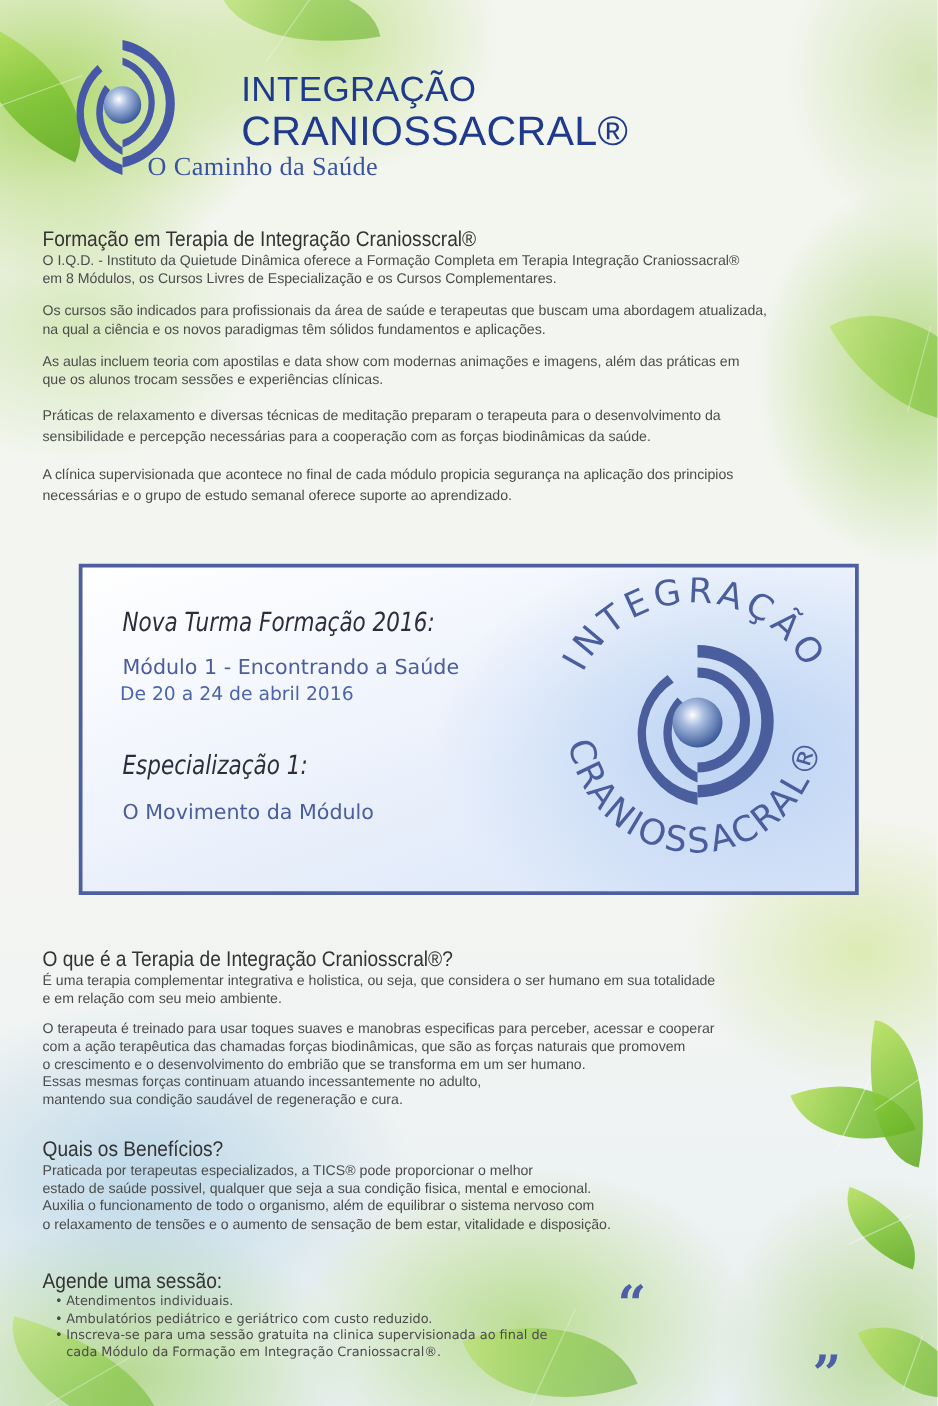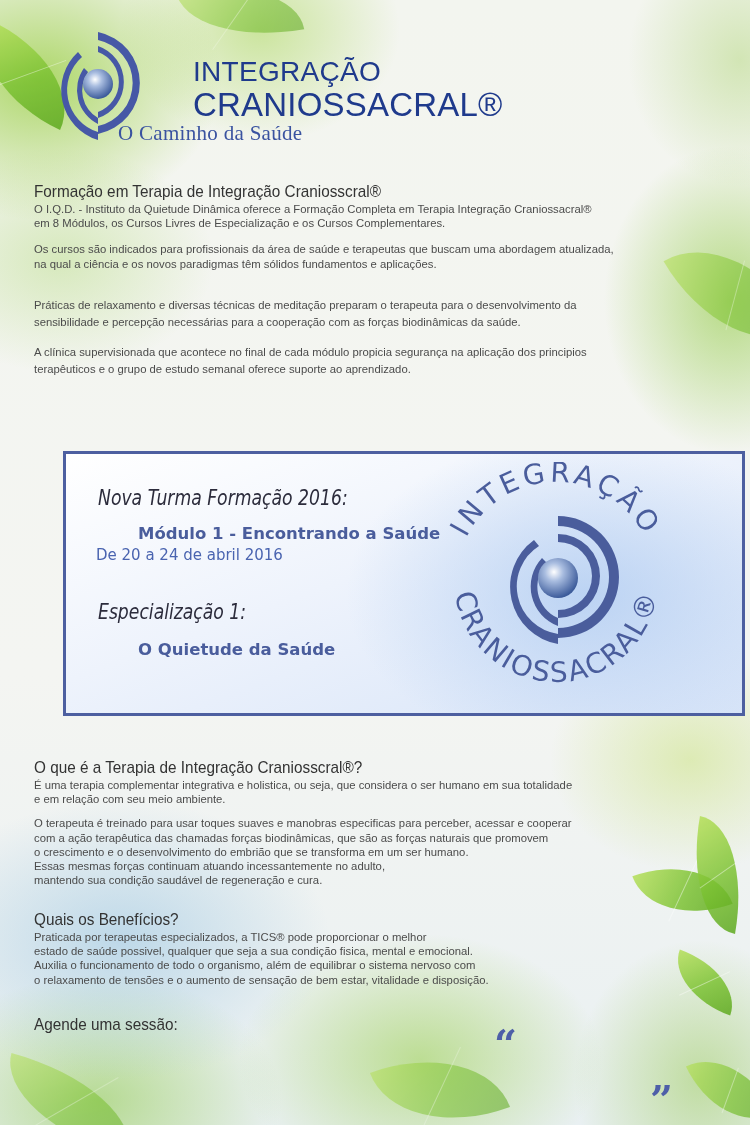--- a/index.html
+++ b/index.html
@@ -59,35 +59,35 @@
     white-space: nowrap; line-height: 20px;
   }
   .p {
     font-family: "Liberation Sans", sans-serif;
     font-size: 11.3px; line-height: 14.2px; color: #4b4b4b; white-space: pre-line;
   }
   .gap { height: 12px; }
 
   
   .event-box {
-    position: absolute; left: 63px; top: 451px; width: 682px; height: 265px;
+    position: absolute; left: 63px; top: 451px; width: 624px; height: 265px;
     border: 3px solid #4d5fa0;
     background:
       radial-gradient(ellipse 300px 200px at 520px 140px, rgba(170,200,240,0.7), rgba(170,200,240,0) 80%),
       linear-gradient(160deg, #ffffff 0%, #eef3fc 45%, #d7e4f8 100%);
     overflow: hidden;
   }
   .ev-h {
     position: absolute; left: 32px;
     font-family: "DejaVu Sans", sans-serif; font-style: italic; font-size: 21px; color: #2c2c3c;
     transform: scaleX(0.82); transform-origin: left; white-space: nowrap;
   }
   .ev-sub {
     position: absolute; left: 32px;
-    font-family: "DejaVu Sans", sans-serif; font-weight: bold; font-size: 16.5px; color: #4a5d9c; white-space: nowrap; margin-left: 40px;
+    font-family: "DejaVu Sans", sans-serif; font-weight: normal; font-size: 16.5px; color: #4a5d9c; white-space: nowrap;
   }
   .ev-date {
     position: absolute; left: 30px;
     font-family: "DejaVu Sans", sans-serif; font-size: 15px; color: #4a64b0; white-space: nowrap;
   }
   .badge-svg { position: absolute; left: 368px; top: 8px; width: 248px; height: 250px; }
 
   
   .bullets { list-style: none; margin-left: 10px; }
   .bullets li {
@@ -144,35 +144,37 @@
 </div>
 
 <div class="section" style="top:182px;">
   <div class="h2">Formação em Terapia de Integração Craniosscral®</div>
   <div class="p">O I.Q.D. - Instituto da Quietude Dinâmica oferece a  Formação Completa em Terapia Integração Craniossacral®
 em 8 Módulos, os Cursos Livres de Especialização e os Cursos Complementares.</div>
   <div class="gap"></div>
   <div class="p">Os cursos são indicados para profissionais da área de saúde e terapeutas que buscam uma abordagem atualizada,
 na qual a ciência e os novos paradigmas têm sólidos fundamentos e aplicações.</div>
   <div class="gap"></div>
+  <div class="p">As aulas incluem teoria com apostilas e data show com modernas animações e imagens, além das práticas em
+que os alunos trocam sessões e experiências clínicas.</div>
   <div class="gap" style="height:14px;"></div>
   <div class="p" style="line-height:17px;">Práticas de relaxamento e diversas técnicas de meditação preparam o terapeuta para o desenvolvimento da
 sensibilidade e percepção necessárias para a cooperação com as forças biodinâmicas da saúde.</div>
   <div class="gap" style="height:13px;"></div>
   <div class="p" style="line-height:17px;">A clínica supervisionada que acontece no final de cada módulo propicia segurança na aplicação dos principios
-terapêuticos e o grupo de estudo semanal oferece suporte ao aprendizado.</div>
+necessárias e o grupo de estudo semanal oferece suporte ao aprendizado.</div>
 </div>
 
 <div class="event-box">
   <div class="ev-h" style="top:32px;">Nova Turma Formação 2016:</div>
   <div class="ev-sub" style="top:70px;">Módulo 1 - Encontrando a Saúde</div>
   <div class="ev-date" style="top:92px;">De 20 a 24 de abril 2016</div>
 
   <div class="ev-h" style="top:146px;">Especialização 1:</div>
-  <div class="ev-sub" style="top:186px;">O Quietude da Saúde</div>
+  <div class="ev-sub" style="top:186px;">O Movimento da Módulo</div>
 
   <svg class="badge-svg" viewBox="0 0 248 250">
     <defs>
       <radialGradient id="sph2" cx="40%" cy="35%" r="65%">
         <stop offset="0%" stop-color="#ffffff"></stop>
         <stop offset="35%" stop-color="#a9bde0"></stop>
         <stop offset="100%" stop-color="#3d5c9b"></stop>
       </radialGradient>
       <path id="arcTop" d="M22 120 A100 100 0 0 1 222 120"></path>
       <path id="arcBot" d="M20 118 A102 102 0 0 0 224 118"></path>
@@ -208,18 +210,23 @@
 <div class="section" style="top:910px;">
   <div class="h2">Quais os Benefícios?</div>
   <div class="p">Praticada por terapeutas especializados, a TICS® pode proporcionar o melhor
 estado de saúde possivel, qualquer que seja a sua condição fisica, mental e emocional.
 Auxilia o funcionamento de todo o organismo, além de equilibrar o sistema nervoso com
 o relaxamento de tensões e o aumento de sensação de bem estar, vitalidade e disposição.</div>
 </div>
 
 <div class="section" style="top:1015px;width:430px;">
   <div class="h2">Agende uma sessão:</div>
+  <ul class="bullets">
+    <li>Atendimentos individuais.</li>
+    <li>Ambulatórios pediátrico e geriátrico com custo reduzido.</li>
+    <li>Inscreva-se para uma sessão gratuita na clinica supervisionada ao final de cada Módulo da Formação em Integração Craniossacral®.</li>
+  </ul>
 </div>
 
 <div class="quote">
   <div class="q-open">“</div>
   <div class="q-close">”</div>
 </div>
 
 </body></html>

